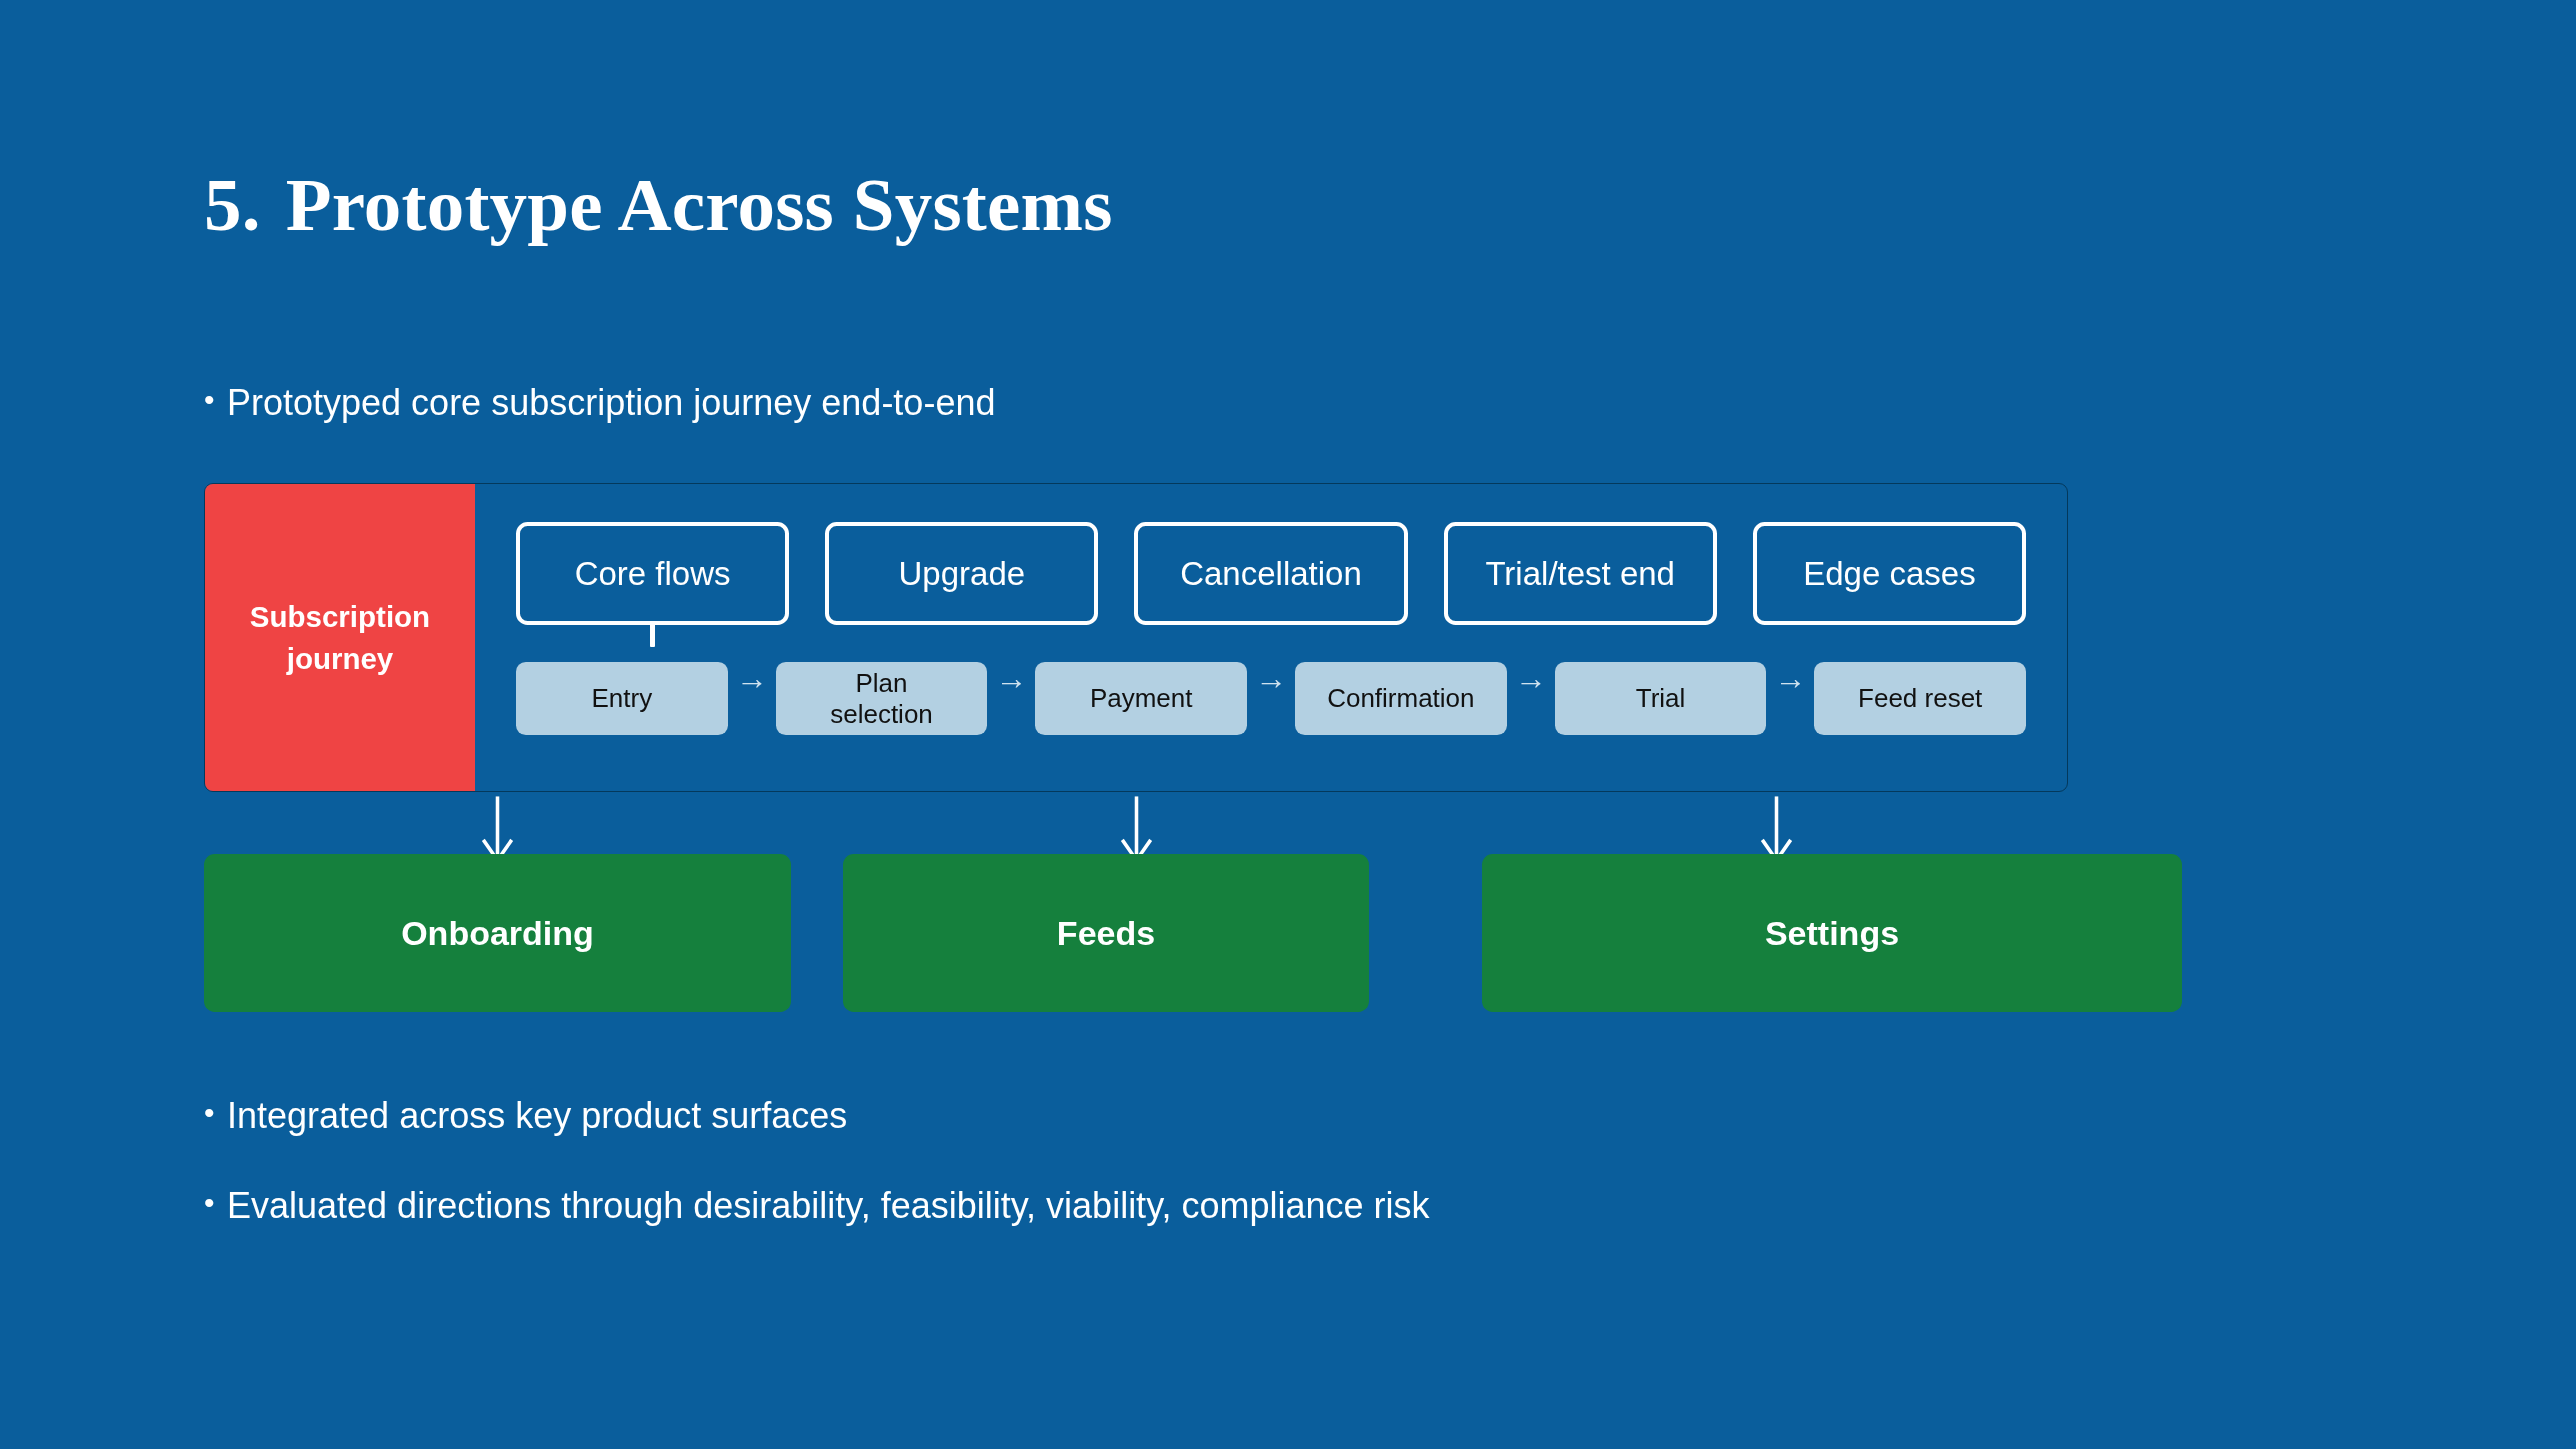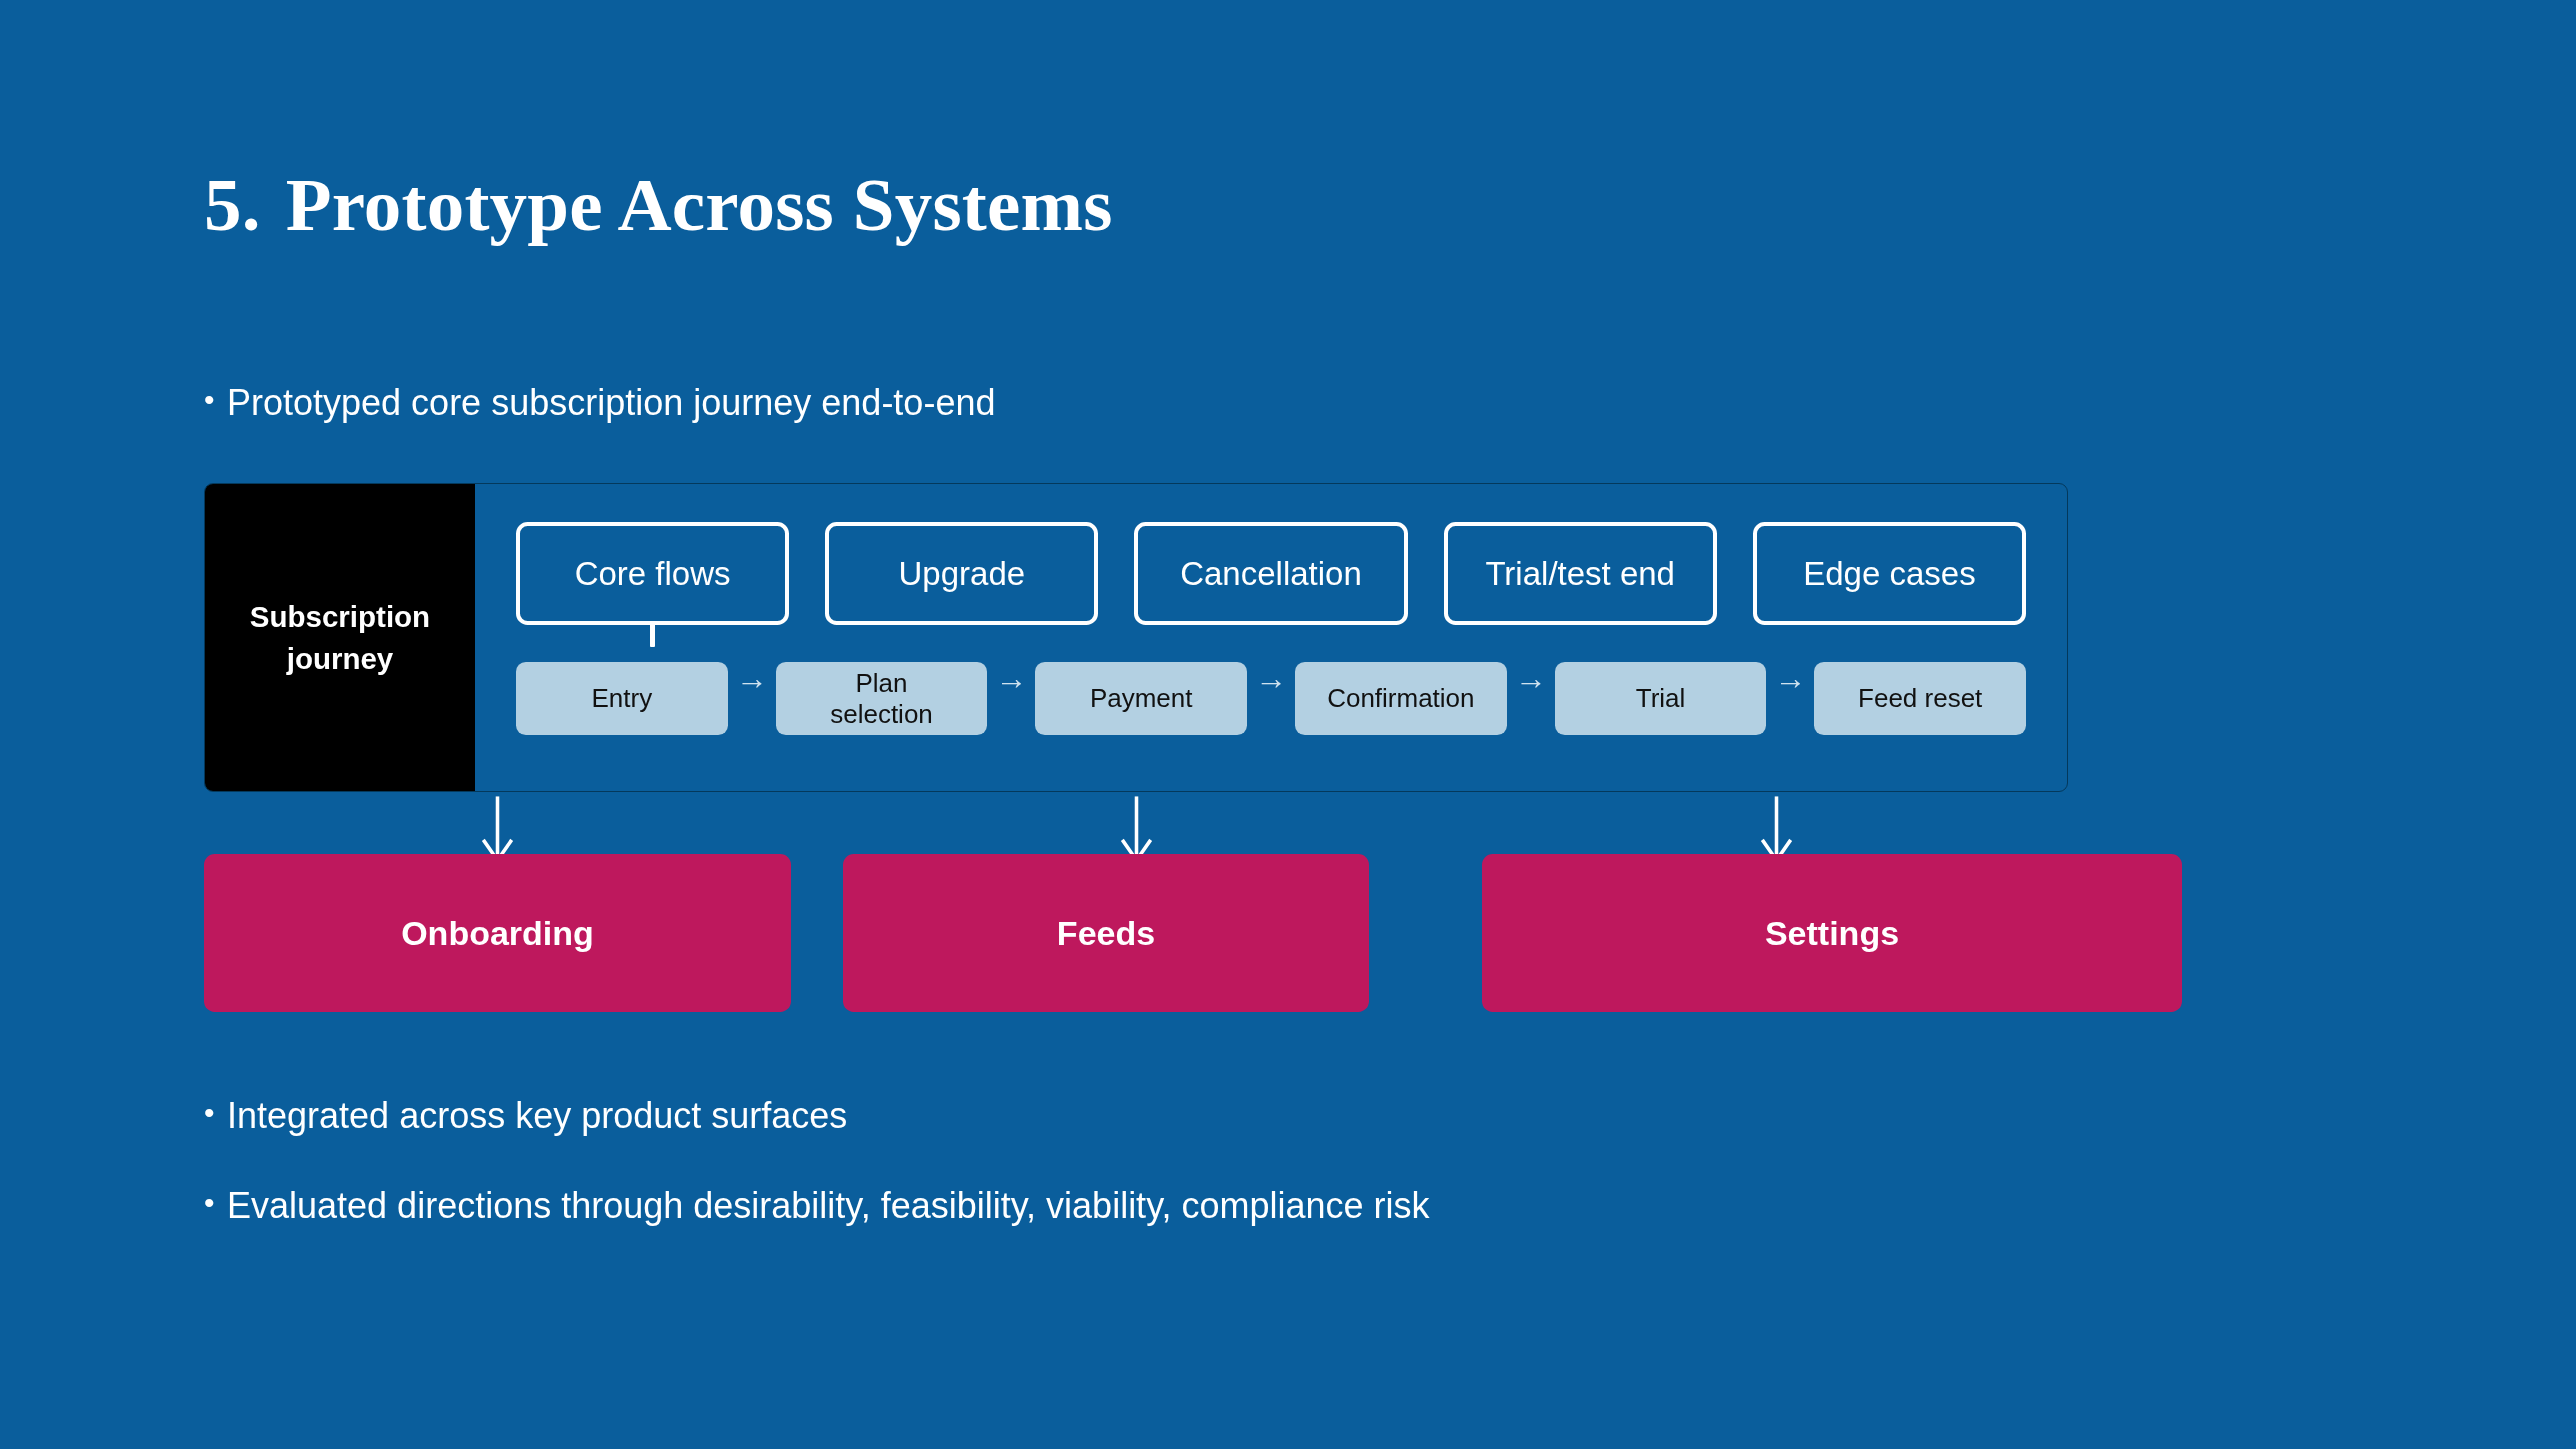--- a/index.html
+++ b/index.html
@@ -71,21 +71,21 @@
     box-sizing: border-box;
     border: 1.8px solid #04395c;
     border-radius: 9px;
     background: #0a5e9c;
     display: flex;
     overflow: hidden;
   }
   #journey-label {
     width: 270px;
     flex: 0 0 270px;
-    background: #000000;
+    background: #ef4444;
     display: flex;
     align-items: center;
     justify-content: center;
     text-align: center;
     color: #ffffff;
     font-weight: 700;
     font-size: 29.5px;
     line-height: 1.42;
     padding: 0 29px;
     box-sizing: border-box;
@@ -173,21 +173,21 @@
     width: 39px;
     height: 70px;
   }
   .down-arrow svg { display: block; }
 
   
   .surface-box {
     position: absolute;
     top: 854px;
     height: 158px;
-    background: #be185d;
+    background: #15803d;
     border-radius: 10.7px;
     display: flex;
     align-items: center;
     justify-content: center;
     color: #ffffff;
     font-weight: 700;
     font-size: 34px;
     white-space: nowrap;
   }
 </style>

